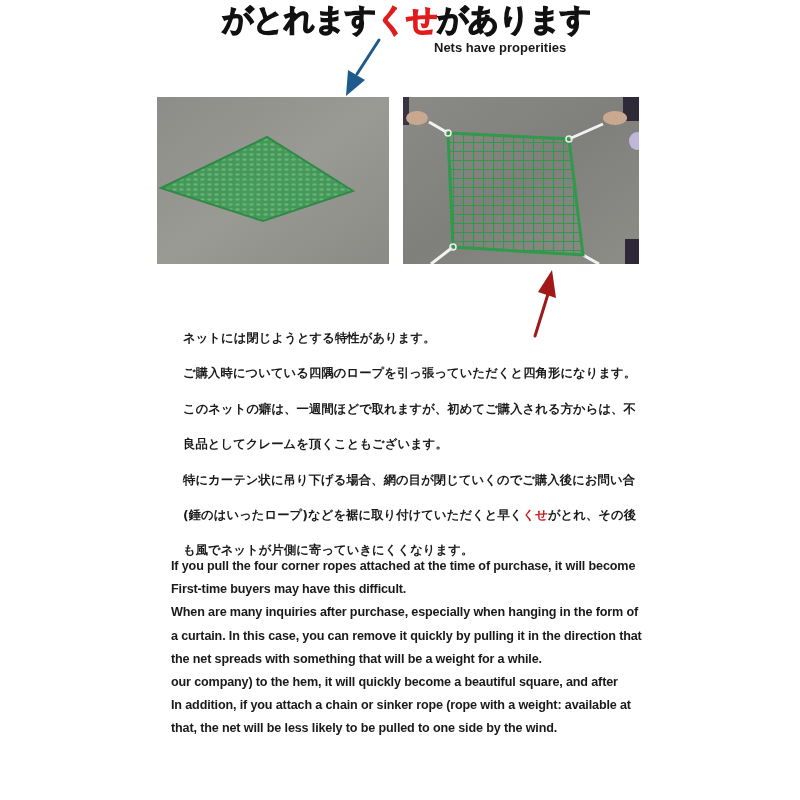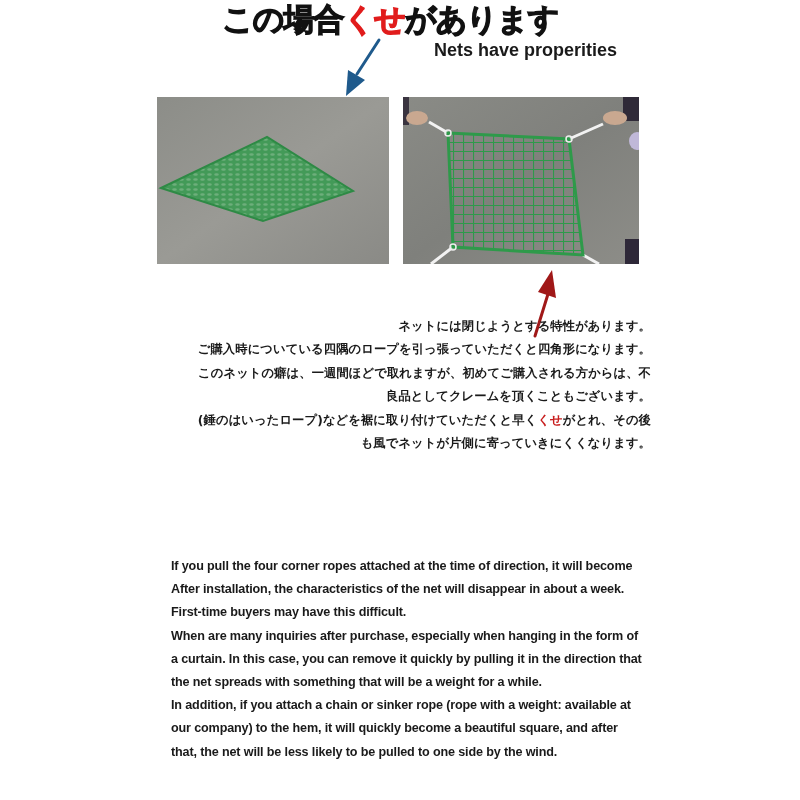--- a/index.html
+++ b/index.html
@@ -9,50 +9,50 @@
     }
     .title {
       position: absolute; left: 222px; top: 0px; width: 360px; height: 40px;
       font-family: "DejaVu Sans", sans-serif; font-weight: 900; font-size: 31px; line-height: 38px;
       letter-spacing: -1px; color: #111; white-space: nowrap;
       -webkit-text-stroke: 1.2px #111;
     }
     .title .accent { color: #e11c1c; -webkit-text-stroke: 1.2px #e11c1c; }
     .subtitle {
       position: absolute; left: 434px; top: 40px;
-      font-family: "Liberation Sans", sans-serif; font-weight: bold; font-size: 18px; color: #1a1a1a;
+      font-family: "Liberation Sans", sans-serif; font-weight: bold; font-size: 13px; color: #1a1a1a;
       white-space: nowrap;
       text-align: center;
     }
     .arrow-svg { position: absolute; }
     .photo {
       position: absolute; top: 97px; height: 167px; overflow: hidden;
       background: #8f8f8a;
     }
     .photo-left { left: 157px; width: 232px; }
     .photo-right { left: 403px; width: 236px; }
     .jp-block {
       position: absolute; left: 171px; top: 315px; width: 480px;
       font-family: "DejaVu Sans", sans-serif; font-weight: bold; font-size: 12.3px; line-height: 23.4px;
       color: #1a1a1a; letter-spacing: 0.1px;
     }
-    .jp-block p { margin: 0; white-space: nowrap; text-align: right; }
+    .jp-block p { margin: 12px; white-space: nowrap; }
     .jp-block .accent { color: #c81e1e; }
     .en-block {
       position: absolute; left: 171px; top: 555px; width: 480px;
       font-family: "Liberation Sans", sans-serif; font-weight: bold; font-size: 12.6px; line-height: 23.2px;
       color: #1a1a1a; letter-spacing: -0.15px;
     }
     .en-block p { margin: 0; white-space: nowrap; }
   </style>
 </head>
 <body>
 
 <div class="title">
-  <span>この場合</span><span class="accent">くせ</span><span>があります</span>
+  <span>がとれます</span><span class="accent">くせ</span><span>があります</span>
 </div>
 <div class="subtitle">Nets have properities</div>
 
 <svg class="arrow-svg" style="left:335px; top:36px;" width="50" height="62" viewBox="0 0 50 62">
   <line x1="44" y1="4" x2="22" y2="38" stroke="#1f5a8c" stroke-width="3" stroke-linecap="round"></line>
   <polygon points="13,34 30,44 11,60" fill="#1f5a8c"></polygon>
 </svg>
 
 <div class="photo photo-left">
   <svg width="232" height="167" viewBox="0 0 232 167">
@@ -110,27 +110,27 @@
 <svg class="arrow-svg" style="left:530px; top:268px;" width="30" height="72" viewBox="0 0 30 72">
   <line x1="5" y1="68" x2="18" y2="26" stroke="#a01818" stroke-width="3" stroke-linecap="round"></line>
   <polygon points="22,2 26,30 8,24" fill="#a01818"></polygon>
 </svg>
 
 <div class="jp-block">
   <p><span>ネットには閉じようとする特性があります。</span></p>
   <p><span>ご購入時についている四隅のロープを引っ張っていただくと四角形になります。</span></p>
   <p><span>このネットの癖は、一週間ほどで取れますが、初めてご購入される方からは、不</span></p>
   <p><span>良品としてクレームを頂くこともございます。</span></p>
+  <p><span>特にカーテン状に吊り下げる場合、網の目が閉じていくのでご購入後にお問い合</span></p>
   <p><span>(錘のはいったロープ)などを裾に取り付けていただくと早く</span><span class="accent">くせ</span><span>がとれ、その後</span></p>
   <p><span>も風でネットが片側に寄っていきにくくなります。</span></p>
 </div>
 
 <div class="en-block">
-  <p>If you pull the four corner ropes attached at the time of direction, it will become</p>
-  <p>After installation, the characteristics of the net will disappear in about a week.</p>
+  <p>If you pull the four corner ropes attached at the time of purchase, it will become</p>
   <p>First-time buyers may have this difficult.</p>
   <p>When are many inquiries after purchase, especially when hanging in the form of</p>
   <p>a curtain. In this case, you can remove it quickly by pulling it in the direction that</p>
   <p>the net spreads with something that will be a weight for a while.</p>
+  <p>our company) to the hem, it will quickly become a beautiful square, and after</p>
   <p>In addition, if you attach a chain or sinker rope (rope with a weight: available at</p>
-  <p>our company) to the hem, it will quickly become a beautiful square, and after</p>
   <p>that, the net will be less likely to be pulled to one side by the wind.</p>
 </div>
 
 </body></html>

